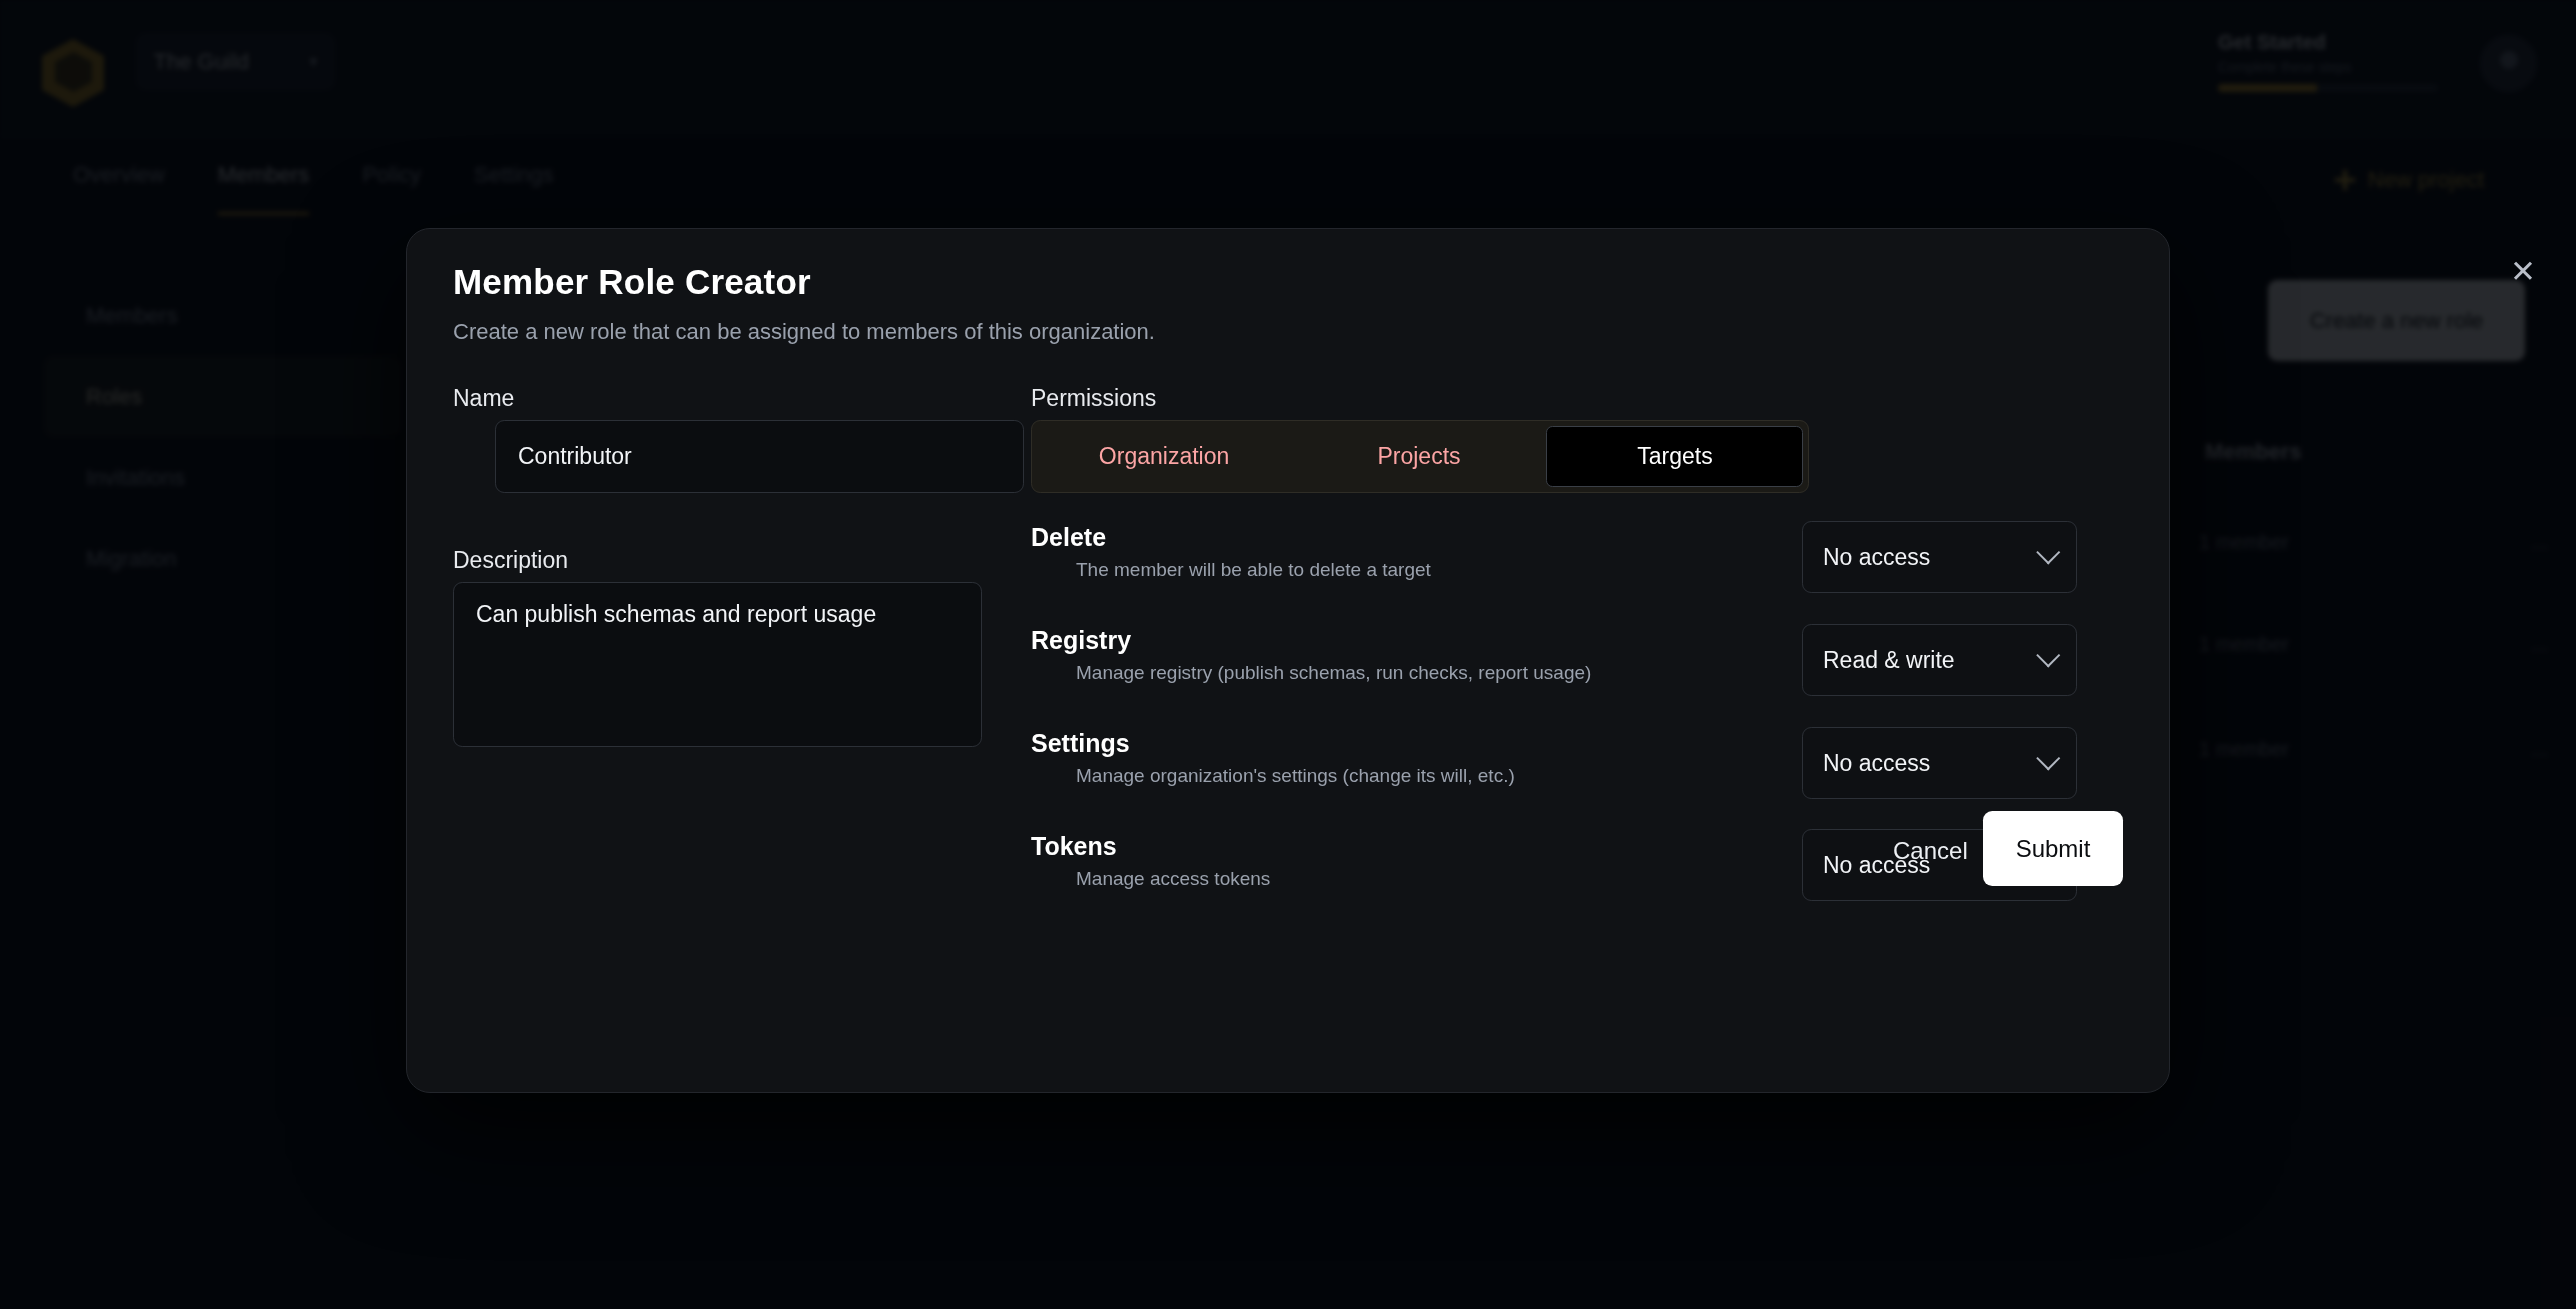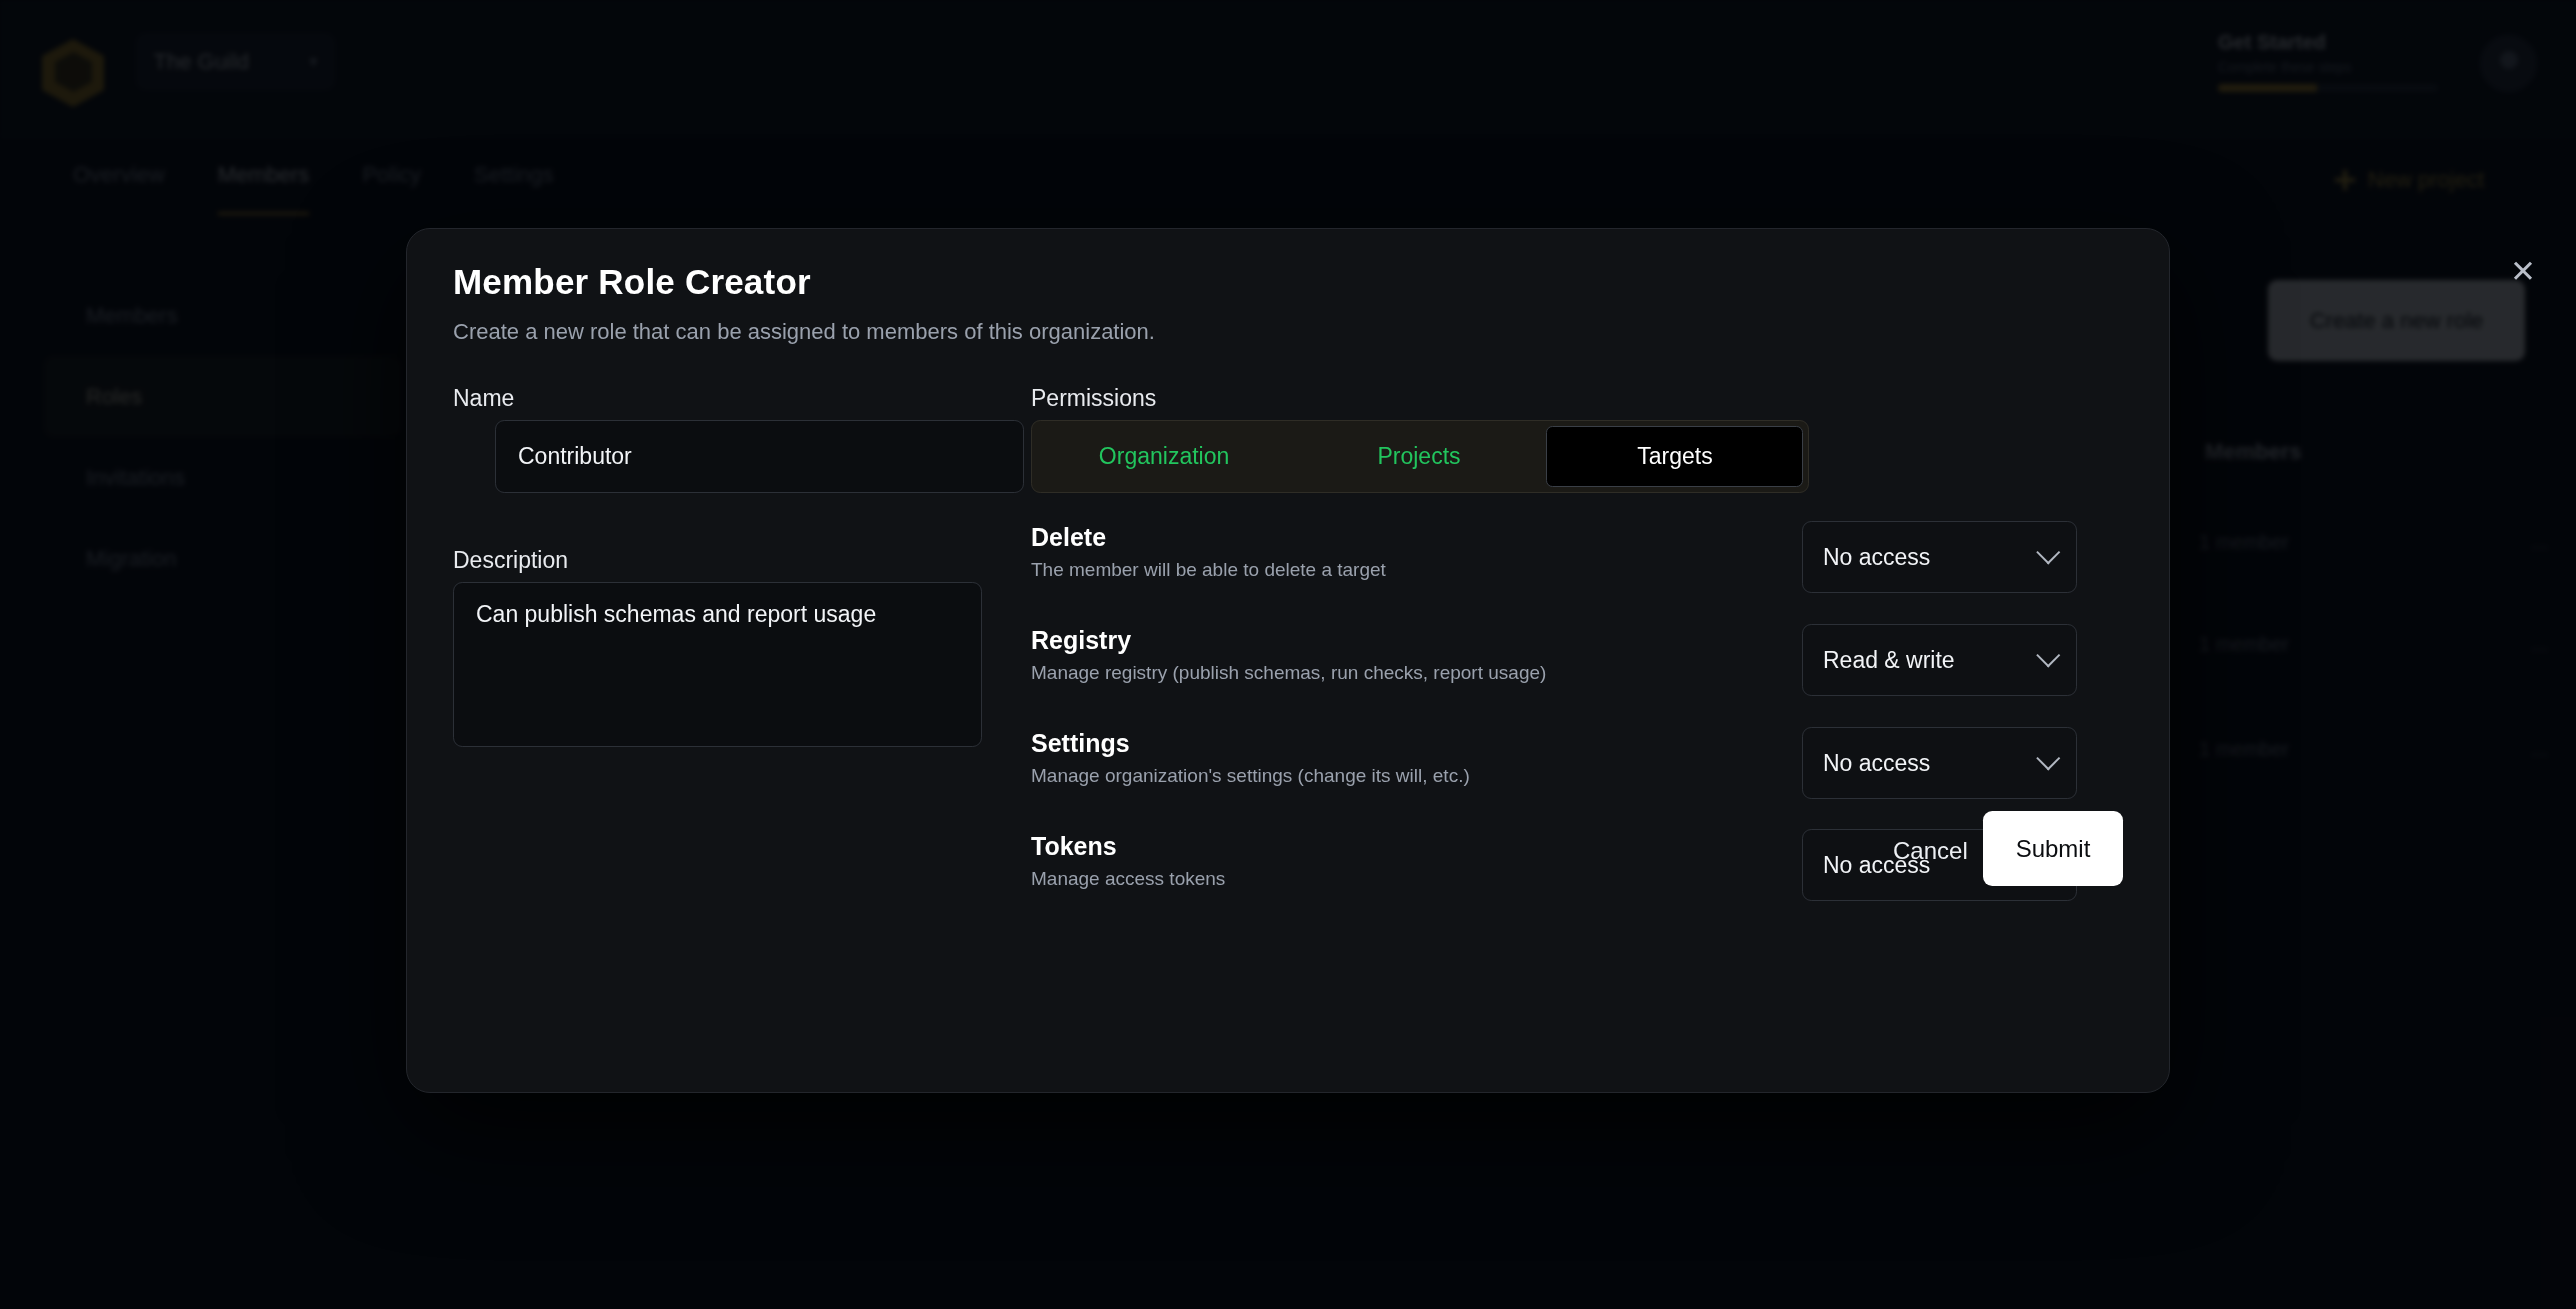--- a/index.html
+++ b/index.html
@@ -178,30 +178,30 @@
     width: 778px; height: 73px;
     background: #1b1a16;
     border: 0.9px solid #2f2d26;
     border-radius: 9.2px;
     display: flex; align-items: center;
     padding: 4.6px;
   }
   .tabbar .tab {
     flex: 1; height: 100%;
     display: flex; align-items: center; justify-content: center;
-    color: #22c55e; font-size: 23px; border-radius: 6.4px;
+    color: #fca5a5; font-size: 23px; border-radius: 6.4px;
   }
   .tabbar .tab.active {
     background: #000000; color: #ffffff;
     border: 0.9px solid #3a3f47;
   }
 
   .perm-row { position: absolute; left: 624px; width: 778px; }
   .perm-title { color: #ffffff; font-size: 25px; font-weight: bold; }
-  .perm-desc  { color: #9aa1ad; font-size: 19px; margin-top: 7.3px; }
+  .perm-desc  { color: #9aa1ad; font-size: 19px; margin-top: 7.3px; margin-left: 45px; }
 
   .select {
     position: absolute; left: 1395px;
     width: 275px; height: 72px;
     background: #0e1013; border: 0.9px solid #2c3037; border-radius: 9.2px;
     color: #f2f4f7; font-size: 23px;
     display: flex; align-items: center; padding: 0 20px;
   }
   .select .chev {
     margin-left: auto; width: 16.5px; height: 16.5px;

